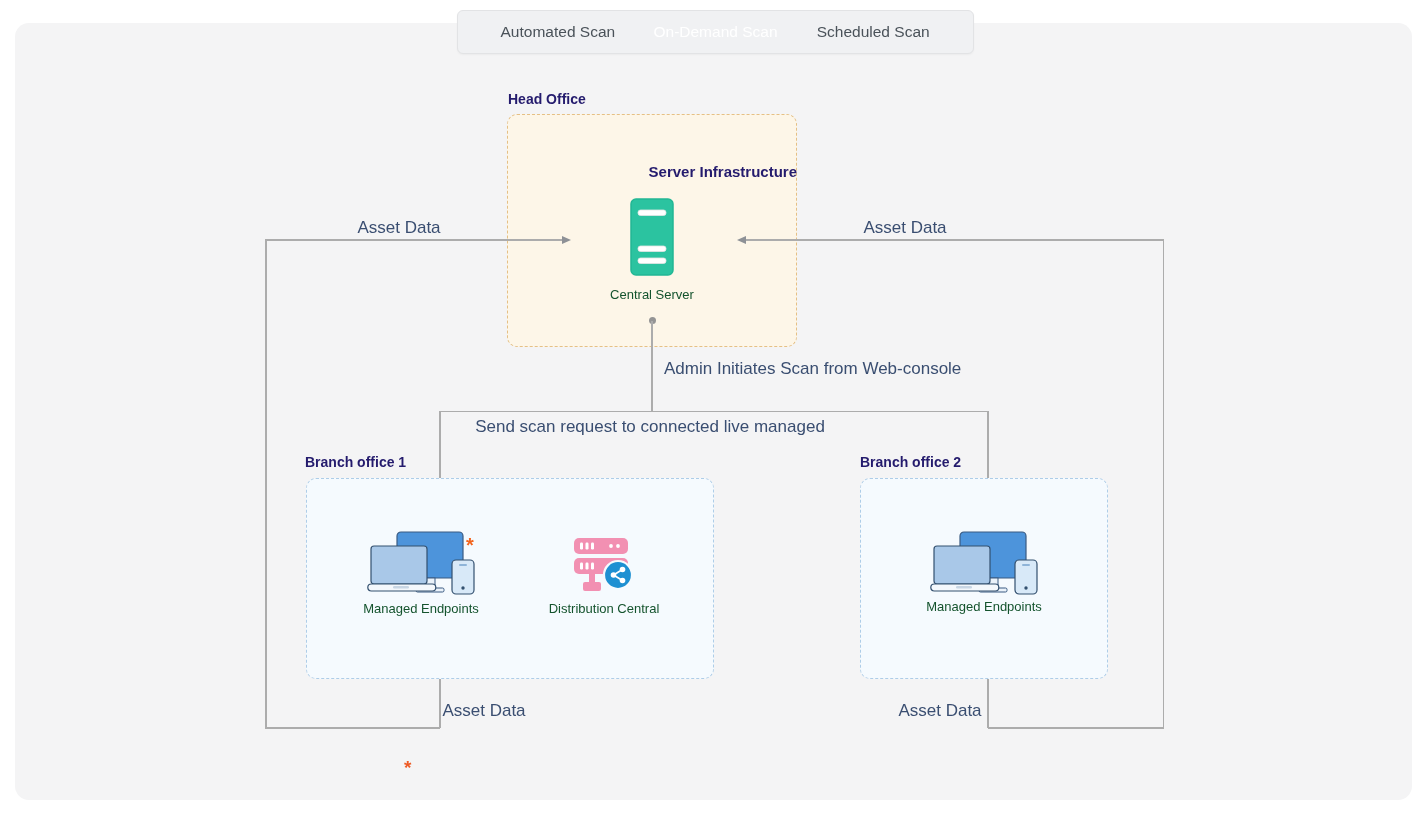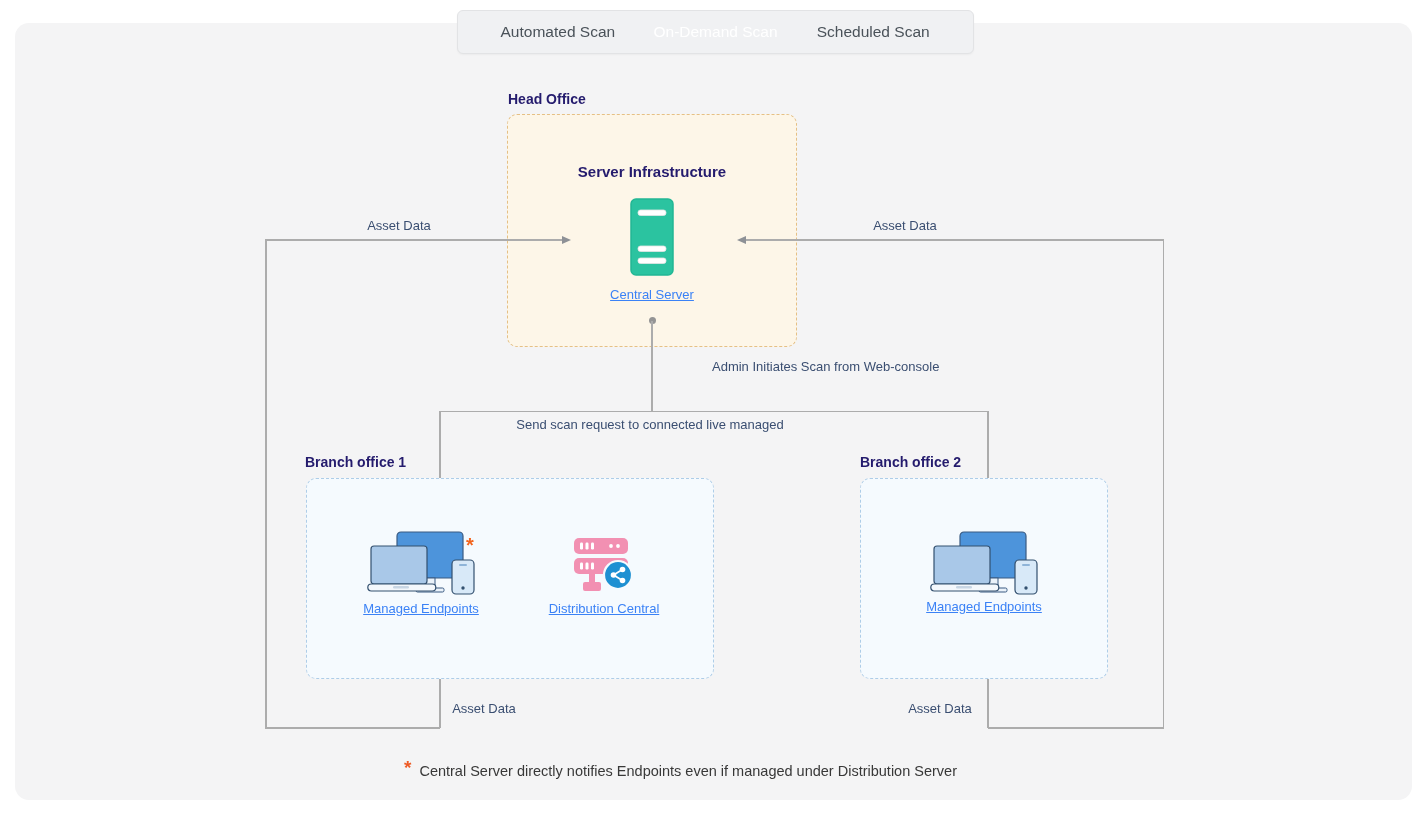--- a/index.html
+++ b/index.html
@@ -16,29 +16,29 @@
          color:#4A5259; font-weight:500; border-radius:7px; cursor:pointer; white-space:nowrap; }
   .tab.active { background:#15803d; color:#ffffff; }
 
   
   .groupbox { position:absolute; border-radius:10px; }
   .head-box { left:507px; top:114px; width:290px; height:233px; background:#FDF6E8; border:1.5px dashed #E5C085; }
   .branch1-box { left:306px; top:478px; width:408px; height:201px; background:#F5FAFE; border:1.5px dashed #AECDE8; }
   .branch2-box { left:860px; top:478px; width:248px; height:201px; background:#F5FAFE; border:1.5px dashed #AECDE8; }
   .group-title { position:absolute; font-size:14px; font-weight:bold; color:#241B6D; white-space:nowrap; }
 
-  .infra-title { position:absolute; left:507px; top:163px; width:290px; text-align:center; font-size:15px; font-weight:bold; color:#241B6D; }
+  .infra-title { position:absolute; left:507px; top:163px; width:290px; text-align:right; font-size:15px; font-weight:bold; color:#241B6D; }
 
-  .node-label { position:absolute; font-size:13px; color:#3b82f6; text-align:center; white-space:nowrap;text-decoration:underline; }
+  .node-label { position:absolute; font-size:13px; color:#14532d; text-align:center; white-space:nowrap; }
 
   
   .hline, .vline { position:absolute; background:#ACACAC; }
   .hline { height:1.5px; }
   .vline { width:1.5px; }
-  .conn-label { position:absolute; font-size:13px; color:#3A4E71; white-space:nowrap; }
+  .conn-label { position:absolute; font-size:17px; color:#3A4E71; white-space:nowrap; }
   .dot { position:absolute; width:7px; height:7px; border-radius:50%; background:#949494; }
   .arrow { position:absolute; width:0; height:0; }
   .arrow.right { border-top:4.5px solid transparent; border-bottom:4.5px solid transparent; border-left:9px solid #8E9196; }
   .arrow.left  { border-top:4.5px solid transparent; border-bottom:4.5px solid transparent; border-right:9px solid #8E9196; }
   .arrow.down  { border-left:4.5px solid transparent; border-right:4.5px solid transparent; border-top:9px solid #8E9196; }
 
   .icon-wrap { position:absolute; }
   .asterisk { position:absolute; color:#F2641D; font-size:20px; font-weight:bold; line-height:1; }
 
   
@@ -68,21 +68,21 @@
       <rect x="1" y="1" width="42" height="76" rx="5" fill="#2BC3A0" stroke="#22B794" stroke-width="1.5"></rect>
       <rect x="8" y="12" width="28" height="5.5" rx="2.5" fill="#ffffff" stroke="#E4E4E4" stroke-width="0.8"></rect>
       <rect x="8" y="48" width="28" height="5.5" rx="2.5" fill="#ffffff" stroke="#E4E4E4" stroke-width="0.8"></rect>
       <rect x="8" y="60" width="28" height="5.5" rx="2.5" fill="#ffffff" stroke="#E4E4E4" stroke-width="0.8"></rect>
     </svg>
   </div>
   <div class="node-label" style="left:562px; top:287px; width:180px;">Central Server</div>
 
   <div class="dot" style="left:648.5px; top:316.5px;"></div>
   <div class="vline" style="left:651.3px; top:321px; height:90px;"></div>
-  <div class="conn-label" style="left:664px; top:359px;margin-left:48px;">Admin Initiates Scan from Web-console</div>
+  <div class="conn-label" style="left:664px; top:359px;">Admin Initiates Scan from Web-console</div>
 
   <div class="hline" style="left:439px; top:410.5px; width:549px;"></div>
   <div class="conn-label" style="left:470px; top:417px; width:360px; text-align:center;">Send scan request to connected live managed</div>
 
   <div class="vline" style="left:439.3px; top:410.5px; height:102px;"></div>
   <div class="arrow down" style="left:435.5px; top:512px;"></div>
   <div class="vline" style="left:987.3px; top:410.5px; height:102px;"></div>
   <div class="arrow down" style="left:983.5px; top:512px;"></div>
 
   <div class="conn-label" style="left:339px; top:218px; width:120px; text-align:center;">Asset Data</div>
@@ -159,16 +159,15 @@
       <rect x="26" y="55" width="16" height="2.6" rx="1.3" fill="#C8D6E4"></rect>
       <rect x="85" y="29" width="22" height="34" rx="4" fill="#D8E9F8" stroke="#33506F" stroke-width="1.2"></rect>
       <rect x="92" y="33" width="8" height="2" rx="1" fill="#8FB4D8"></rect>
       <circle cx="96" cy="57" r="1.7" fill="#33506F"></circle>
     </svg>
   </div>
   <div class="node-label" style="left:894px; top:599px; width:180px;">Managed Endpoints</div>
 
   <div class="footnote">
     <span class="star">*</span>
-    <span class="note-text">Central Server directly notifies Endpoints even if managed under Distribution Server</span>
   </div>
 
 </div>
 
 </body></html>

